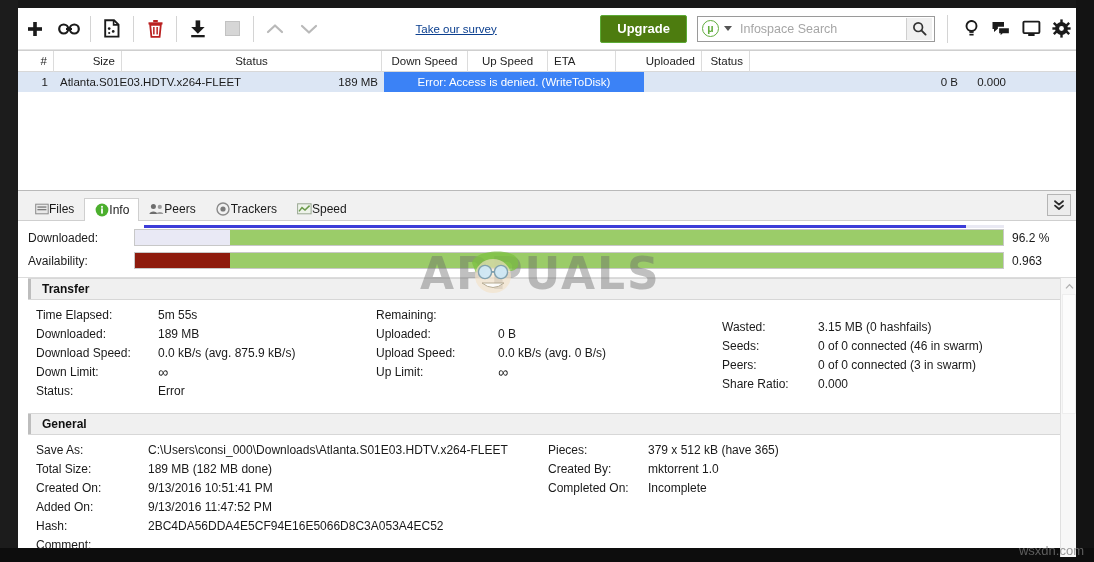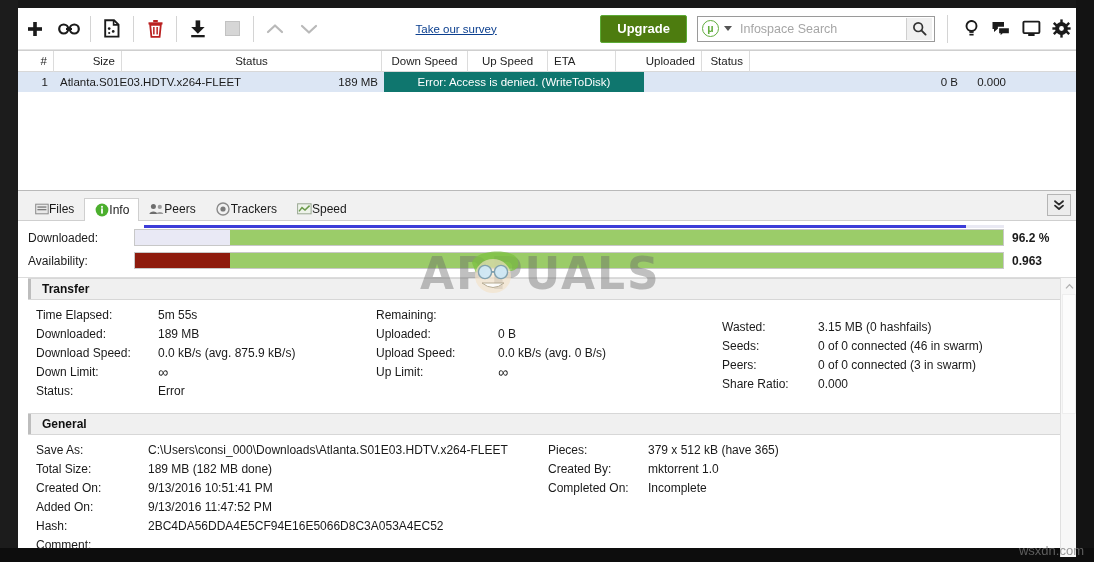--- a/index.html
+++ b/index.html
@@ -149,21 +149,21 @@
   .c-num   { width: 36px;  text-align: right; }
   .c-name  { width: 262px; text-align: left; }
   .c-size  { width: 68px;  text-align: right; }
   .c-status{ width: 260px; text-align: center; }
   .c-down  { width: 86px;  text-align: center; }
   .c-up    { width: 80px;  text-align: center; }
   .c-eta   { width: 68px;  text-align: left; }
   .c-uploaded { width: 86px; text-align: right; }
   .c-ratio { width: 48px;  text-align: right; }
   .status-error {
-    background: #0f766e;
+    background: #3b82f6;
     color: #ffffff;
     text-align: center;
   }
 
   
   .detail-panel {
     position: absolute;
     left: 18px; top: 190px;
     width: 1058px; height: 358px;
     background: #ffffff;
@@ -229,21 +229,20 @@
     background: #ffffff;
     margin-right: 8px;
     position: relative;
   }
   .prog-val {
     width: 64px;
     font-size: 12px;
     color: #1a1a1a;
     text-align: left;
     padding-right: 16px;
-    font-weight: bold;
   }
   .seg { height: 100%; }
   .topline {
     position: absolute;
     left: 126px; right: 72px; top: 4px;
     height: 3px;
     background: #3c3cd8;
   }
   .topline-rest {
     position: absolute;

